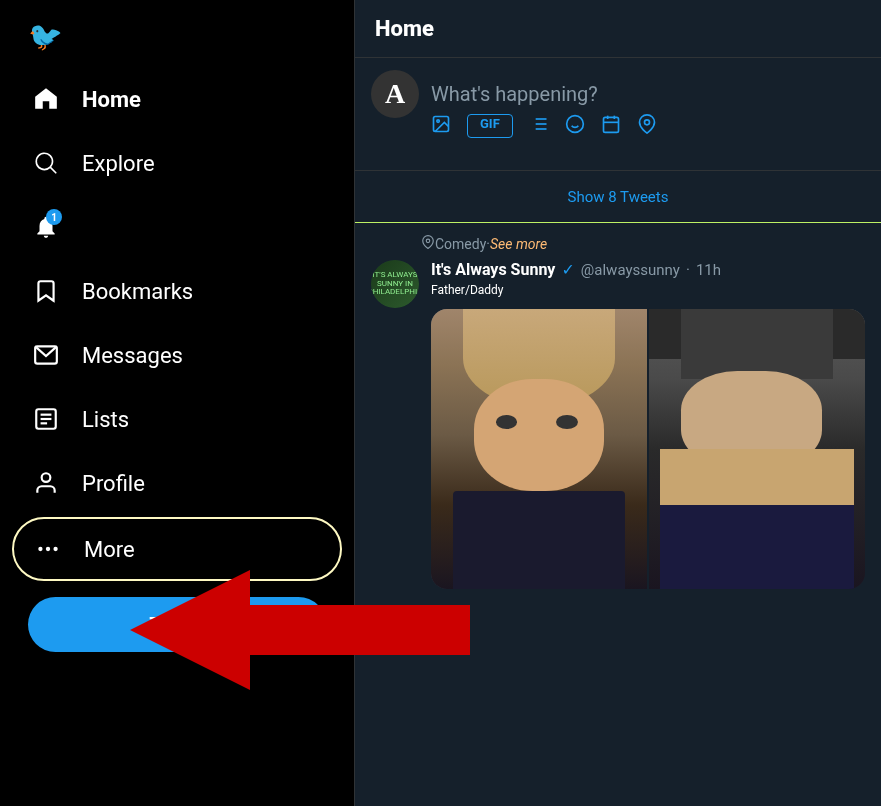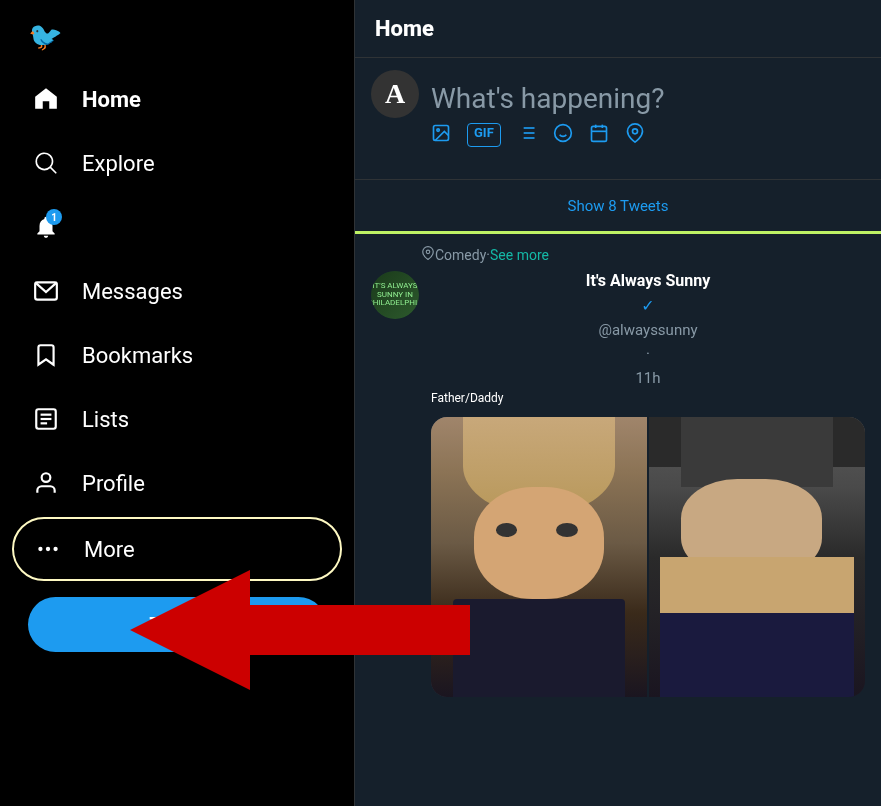--- a/index.html
+++ b/index.html
@@ -136,36 +136,36 @@
       margin-right: 12px;
       font-family: serif;
     }
 
     .compose-input {
       flex: 1;
       padding: 12px 0;
     }
 
     .compose-placeholder {
-      font-size: 28px;
+      font-size: 20px;
       color: #8899a6;
     }
 
     .compose-actions {
       display: flex;
       gap: 16px;
       padding: 8px 0;
       color: #1d9bf0;
       font-size: 18px;
     }
 
     
     .show-tweets-bar {
       padding: 16px 20px;
-      border-bottom: 3px solid #bef264;
+      border-bottom: 1px solid #bef264;
       background: #15202b;
       text-align: center;
       cursor: pointer;
     }
 
     .show-tweets-bar span {
       color: #1d9bf0;
       font-size: 15px;
       font-weight: 400;
     }
@@ -180,22 +180,23 @@
       display: flex;
       align-items: center;
       gap: 0;
       padding-left: 50px;
       margin-bottom: 8px;
       font-size: 14px;
       color: #8899a6;
     }
 
     .tweet-topic .see-more {
-      color: #14b8a6;
+      color: #fdba74;
       cursor: pointer;
+      font-style: italic;
     }
 
     .tweet-content {
       display: flex;
       gap: 12px;
     }
 
     .tweet-avatar {
       width: 48px;
       height: 48px;
@@ -210,21 +211,20 @@
 
     .tweet-body {
       flex: 1;
     }
 
     .tweet-header {
       display: flex;
       align-items: center;
       gap: 6px;
       margin-bottom: 4px;
-      flex-direction: column;
     }
 
     .tweet-name {
       font-weight: 700;
       font-size: 16px;
     }
 
     .verified-badge {
       color: #1d9bf0;
       font-size: 16px;
@@ -320,34 +320,34 @@
       <svg width="26" height="26" viewBox="0 0 24 24" fill="white">
         <path d="M12 22c1.1 0 2-.9 2-2h-4c0 1.1.9 2 2 2zm6-6v-5c0-3.07-1.64-5.64-4.5-6.32V4c0-.83-.67-1.5-1.5-1.5s-1.5.67-1.5 1.5v.68C7.63 5.36 6 7.92 6 11v5l-2 2v1h16v-1l-2-2z"></path>
       </svg>
       <span class="notification-badge">1</span>
     </div>
   </div>
 
   <div class="nav-item">
     <div class="icon">
       <svg width="26" height="26" viewBox="0 0 24 24" fill="none" stroke="white" stroke-width="2">
+        <path d="M19 21l-7-5-7 5V5a2 2 0 012-2h10a2 2 0 012 2z"></path>
+      </svg>
+    </div>
+    <span class="label">Bookmarks</span>
+  </div>
+
+  <div class="nav-item">
+    <div class="icon">
+      <svg width="26" height="26" viewBox="0 0 24 24" fill="none" stroke="white" stroke-width="2">
         <rect x="2" y="4" width="20" height="16" rx="2" ry="2"></rect>
         <polyline points="2,4 12,13 22,4"></polyline>
       </svg>
     </div>
     <span class="label">Messages</span>
-  </div>
-
-  <div class="nav-item">
-    <div class="icon">
-      <svg width="26" height="26" viewBox="0 0 24 24" fill="none" stroke="white" stroke-width="2">
-        <path d="M19 21l-7-5-7 5V5a2 2 0 012-2h10a2 2 0 012 2z"></path>
-      </svg>
-    </div>
-    <span class="label">Bookmarks</span>
   </div>
 
   <div class="nav-item">
     <div class="icon">
       <svg width="26" height="26" viewBox="0 0 24 24" fill="none" stroke="white" stroke-width="2">
         <rect x="3" y="3" width="18" height="18" rx="2"></rect>
         <line x1="7" y1="8" x2="17" y2="8"></line>
         <line x1="7" y1="12" x2="17" y2="12"></line>
         <line x1="7" y1="16" x2="13" y2="16"></line>
       </svg>
@@ -396,21 +396,21 @@
     <div class="compose-input">
       <div class="compose-placeholder">What's happening?</div>
       <div class="compose-actions">
         <span>
           <svg width="20" height="20" viewBox="0 0 24 24" fill="none" stroke="#1d9bf0" stroke-width="2">
             <rect x="3" y="3" width="18" height="18" rx="2"></rect>
             <circle cx="8.5" cy="8.5" r="1.5"></circle>
             <polyline points="21,15 16,10 5,21"></polyline>
           </svg>
         </span>
-        <span style="color:#1d9bf0; font-size:13px; font-weight:700; border:1.5px solid #1d9bf0; border-radius:4px; padding:1px 6px;">GIF</span>
+        <span style="color:#1d9bf0; font-size:13px; font-weight:700; border:1.5px solid #1d9bf0; border-radius:4px; padding:1px 12px;">GIF</span>
         <span>
           <svg width="20" height="20" viewBox="0 0 24 24" fill="none" stroke="#1d9bf0" stroke-width="2">
             <line x1="8" y1="6" x2="21" y2="6"></line>
             <line x1="8" y1="12" x2="21" y2="12"></line>
             <line x1="8" y1="18" x2="21" y2="18"></line>
             <line x1="3" y1="6" x2="3.01" y2="6"></line>
             <line x1="3" y1="12" x2="3.01" y2="12"></line>
             <line x1="3" y1="18" x2="3.01" y2="18"></line>
           </svg>
         </span>

